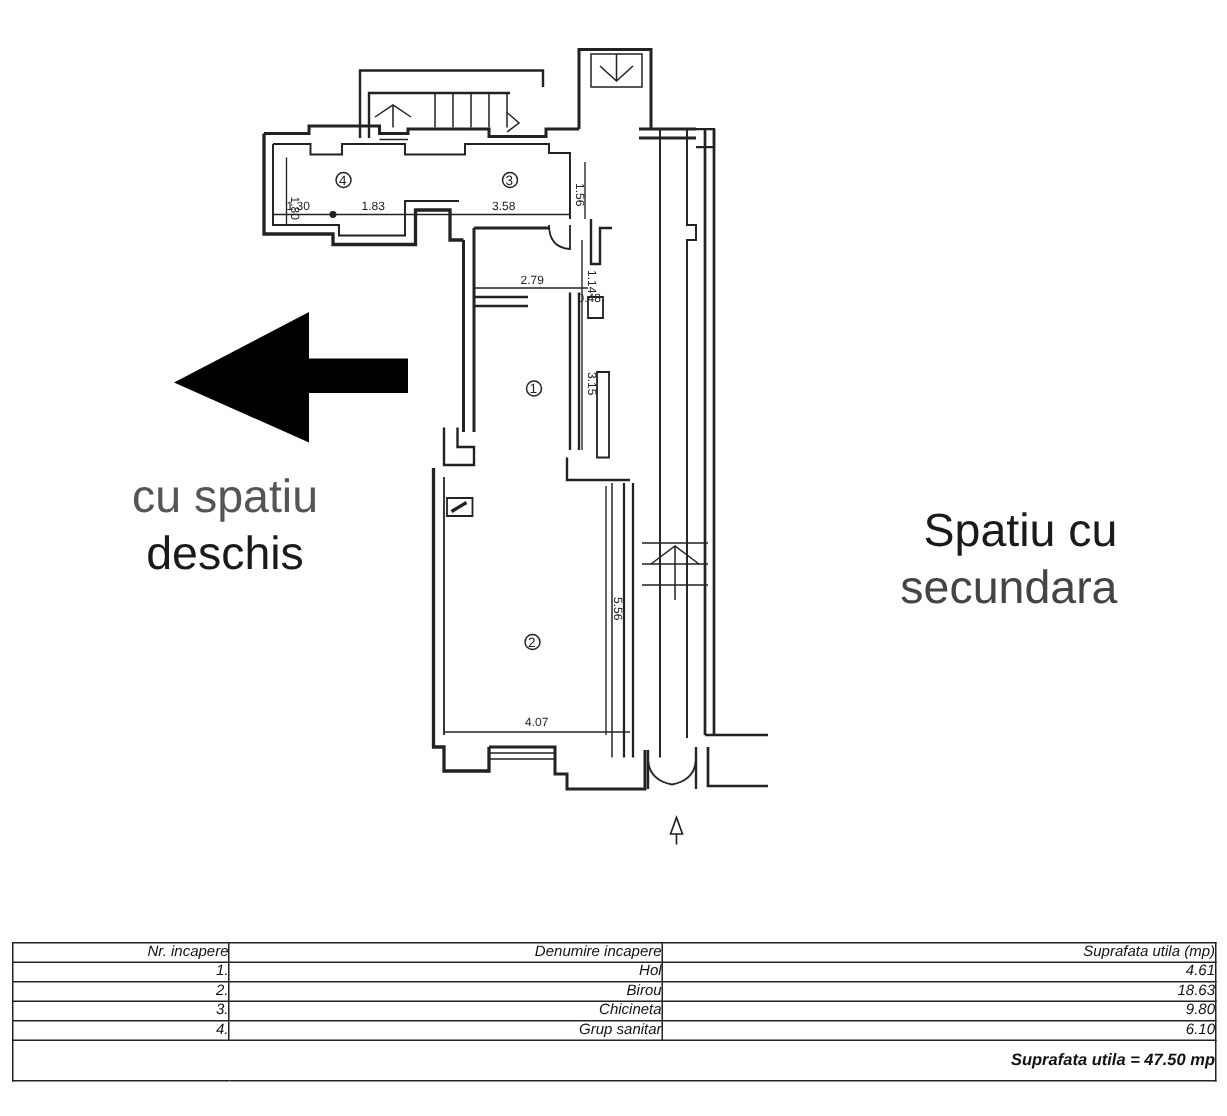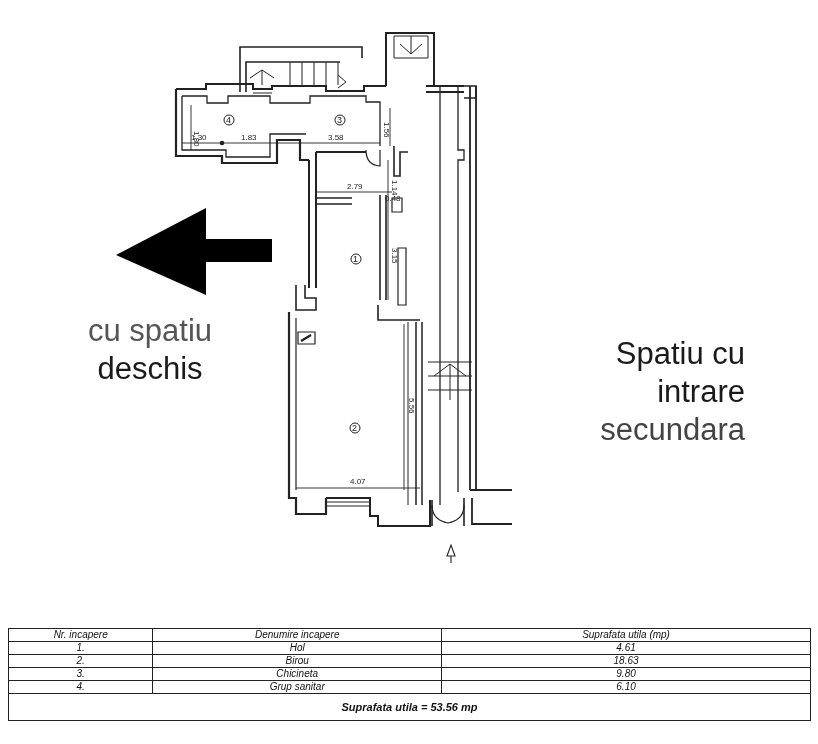--- a/index.html
+++ b/index.html
@@ -3,21 +3,21 @@
 <meta charset="utf-8">
 <style>
   html, body { margin:0; padding:0; background:#ffffff; }
   body { width:818px; height:744px; position:relative; overflow:hidden; font-family:"Liberation Sans", sans-serif; }
   .plan { position:absolute; left:0; top:0; width:818px; height:600px; }
   .label-left { position:absolute; left:40px; top:312px; width:220px; text-align:center; font-size:31px; line-height:38px; color:#1a1a1a; font-family:"Liberation Sans", sans-serif; }
   .label-right { position:absolute; left:545px; top:335px; width:200px; text-align:right; font-size:31px; line-height:38px; color:#1a1a1a; font-family:"Liberation Sans", sans-serif; }
   .label-left span, .label-right span { display:block; }
   .table-wrap { position:absolute; left:8px; top:628px; width:803px; }
   table { border-collapse:collapse; width:100%; font-family:"Liberation Sans", sans-serif; font-style:italic; font-size:10px; color:#111; }
-  td, th { border:1.5px solid #222; text-align:center; padding:0; height:12px; line-height:12px; font-weight:normal; }
+  td, th { border:1.5px solid #222; text-align:right; padding:0; height:12px; line-height:12px; font-weight:normal; }
   th { font-style:italic; }
   .total { height:26px; font-size:11px; font-weight:bold; }
   .dim { font-family:"Liberation Sans", sans-serif; font-size:8px; fill:#222; }
   .num { font-family:"Liberation Sans", sans-serif; font-size:9px; fill:#222; }
 </style>
 </head>
 <body>
 
 <svg class="plan" viewBox="0 0 818 600" xmlns="http://www.w3.org/2000/svg">
   <g fill="none" stroke="#222" stroke-width="1.6">
@@ -124,21 +124,20 @@
   </g>
 </svg>
 
 <div class="label-left">
   <span style="color:#555">cu spatiu</span>
   <span>deschis</span>
 </div>
 
 <div class="label-right">
   <span>Spatiu cu</span>
-  <span>intrare</span>
   <span style="color:#444">secundara</span>
 </div>
 
 <div class="table-wrap">
   <table>
     <tbody>
         <tr>
       <th style="width:18%">Nr. incapere</th>
       <th style="width:36%">Denumire incapere</th>
       <th style="width:46%">Suprafata utila (mp)</th>
@@ -157,17 +156,17 @@
       <td>3.</td>
       <td>Chicineta</td>
       <td>9.80</td>
     </tr>
     <tr>
       <td>4.</td>
       <td>Grup sanitar</td>
       <td>6.10</td>
     </tr>
     <tr>
-      <td colspan="3" class="total">Suprafata utila = 53.56 mp</td>
+      <td colspan="3" class="total">Suprafata utila = 47.50 mp</td>
     </tr>
   </tbody>
     </table>
 </div>
 
 </body></html>

